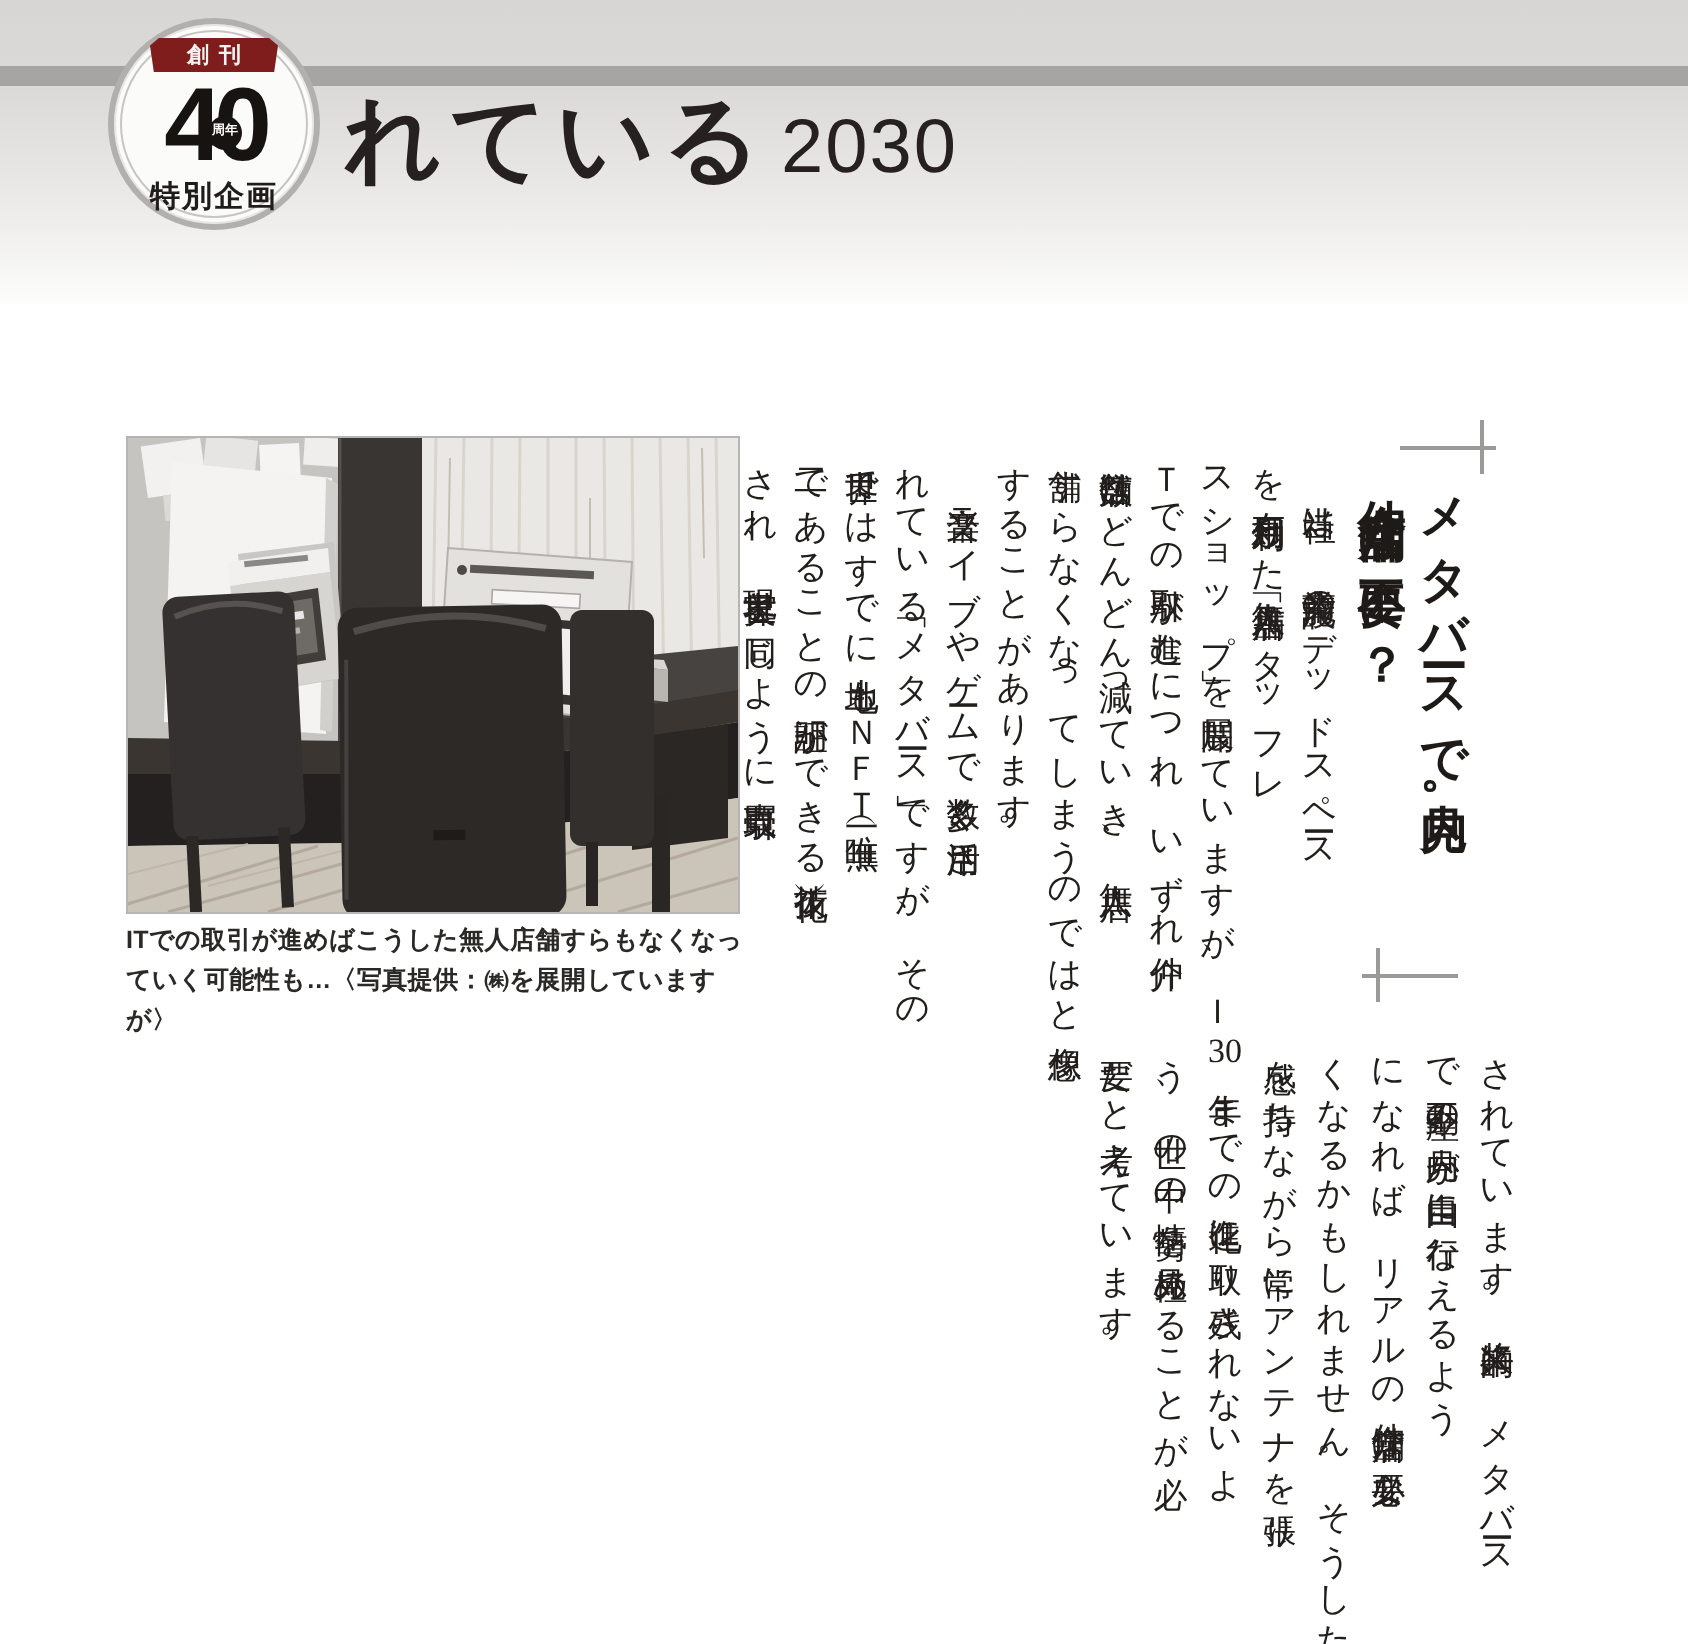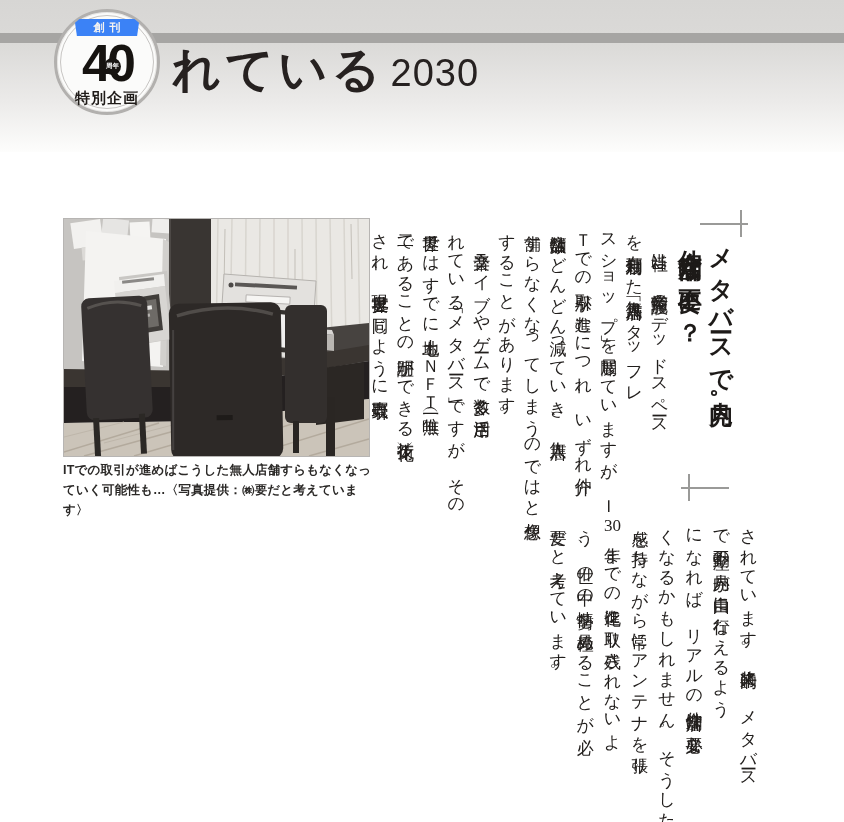--- a/index.html
+++ b/index.html
@@ -15,21 +15,21 @@
   .page-title .t-year{font-size:38px;font-weight:400;letter-spacing:1px;margin-left:6px;text-align:center;}
 
   
   .badge{position:absolute;left:54px;top:9px;width:106px;height:106px;border-radius:50%;
          background:#fbfbfa;border:3px solid #b2b0ae;box-sizing:border-box;
          box-shadow:0 0 0 1px #e7e6e4 inset;}
   .badge::after{content:"";position:absolute;left:3px;top:3px;right:3px;bottom:3px;
          border:1px solid #c7c5c3;border-radius:50%;}
   .badge-inner{position:absolute;left:0;top:0;width:100%;height:100%;display:flex;
          flex-direction:column;align-items:center;z-index:2;}
-  .badge-ribbon{margin-top:7px;width:64px;height:17px;background:#3b82f6;color:#f4f3f1;
+  .badge-ribbon{margin-top:7px;width:64px;height:17px;background:#7f1d1d;color:#f4f3f1;
          font-family:"Liberation Serif","DejaVu Serif",serif;font-size:11px;font-weight:700;
          letter-spacing:5px;display:flex;align-items:center;justify-content:center;
          padding-left:5px;box-sizing:border-box;
          clip-path:polygon(0 22%,7% 0,93% 0,100% 22%,97% 100%,3% 100%);}
   .badge-num-row{position:relative;line-height:1;margin-top:1px;}
   .badge-num{font-size:52px;font-weight:800;letter-spacing:-4px;color:#161310;}
   .badge-unit{position:absolute;left:44%;top:40%;width:17px;height:17px;border-radius:50%;
          background:#171411;color:#ffffff;font-size:6.5px;font-weight:700;
          display:flex;align-items:center;justify-content:center;letter-spacing:0;}
   .badge-sub{font-family:"Liberation Serif","DejaVu Serif",serif;font-size:15px;font-weight:700;
@@ -193,21 +193,21 @@
 
       <rect x="200" y="200" width="9" height="37" fill="#262220"></rect>
       <g transform="rotate(-1 162 160)">
         <rect x="106" y="84" width="112" height="156" rx="10" fill="#2d2927"></rect>
         <path d="M114,96 Q162,82 210,96" stroke="#504c49" stroke-width="3.5" fill="none"></path>
         <path d="M110,110 L108,230" stroke="#454140" stroke-width="2" fill="none"></path>
         <rect x="152" y="196" width="16" height="5" fill="#1e1b19"></rect>
       </g>
     </svg>
   </figure>
-  <figcaption class="caption">ITでの取引が進めばこうした無人店舗すらもなくなっていく可能性も…〈写真提供：㈱要だと考えています〉</figcaption>
+  <figcaption class="caption">ITでの取引が進めばこうした無人店舗すらもなくなっていく可能性も…〈写真提供：㈱を展開していますが〉</figcaption>
 
   <div class="mark mark-top">
     <span class="h"></span>
       <span class="v"></span>
   </div>
   <div class="mark mark-bottom">
     <span class="h"></span>
       <span class="v"></span>
   </div>
 

